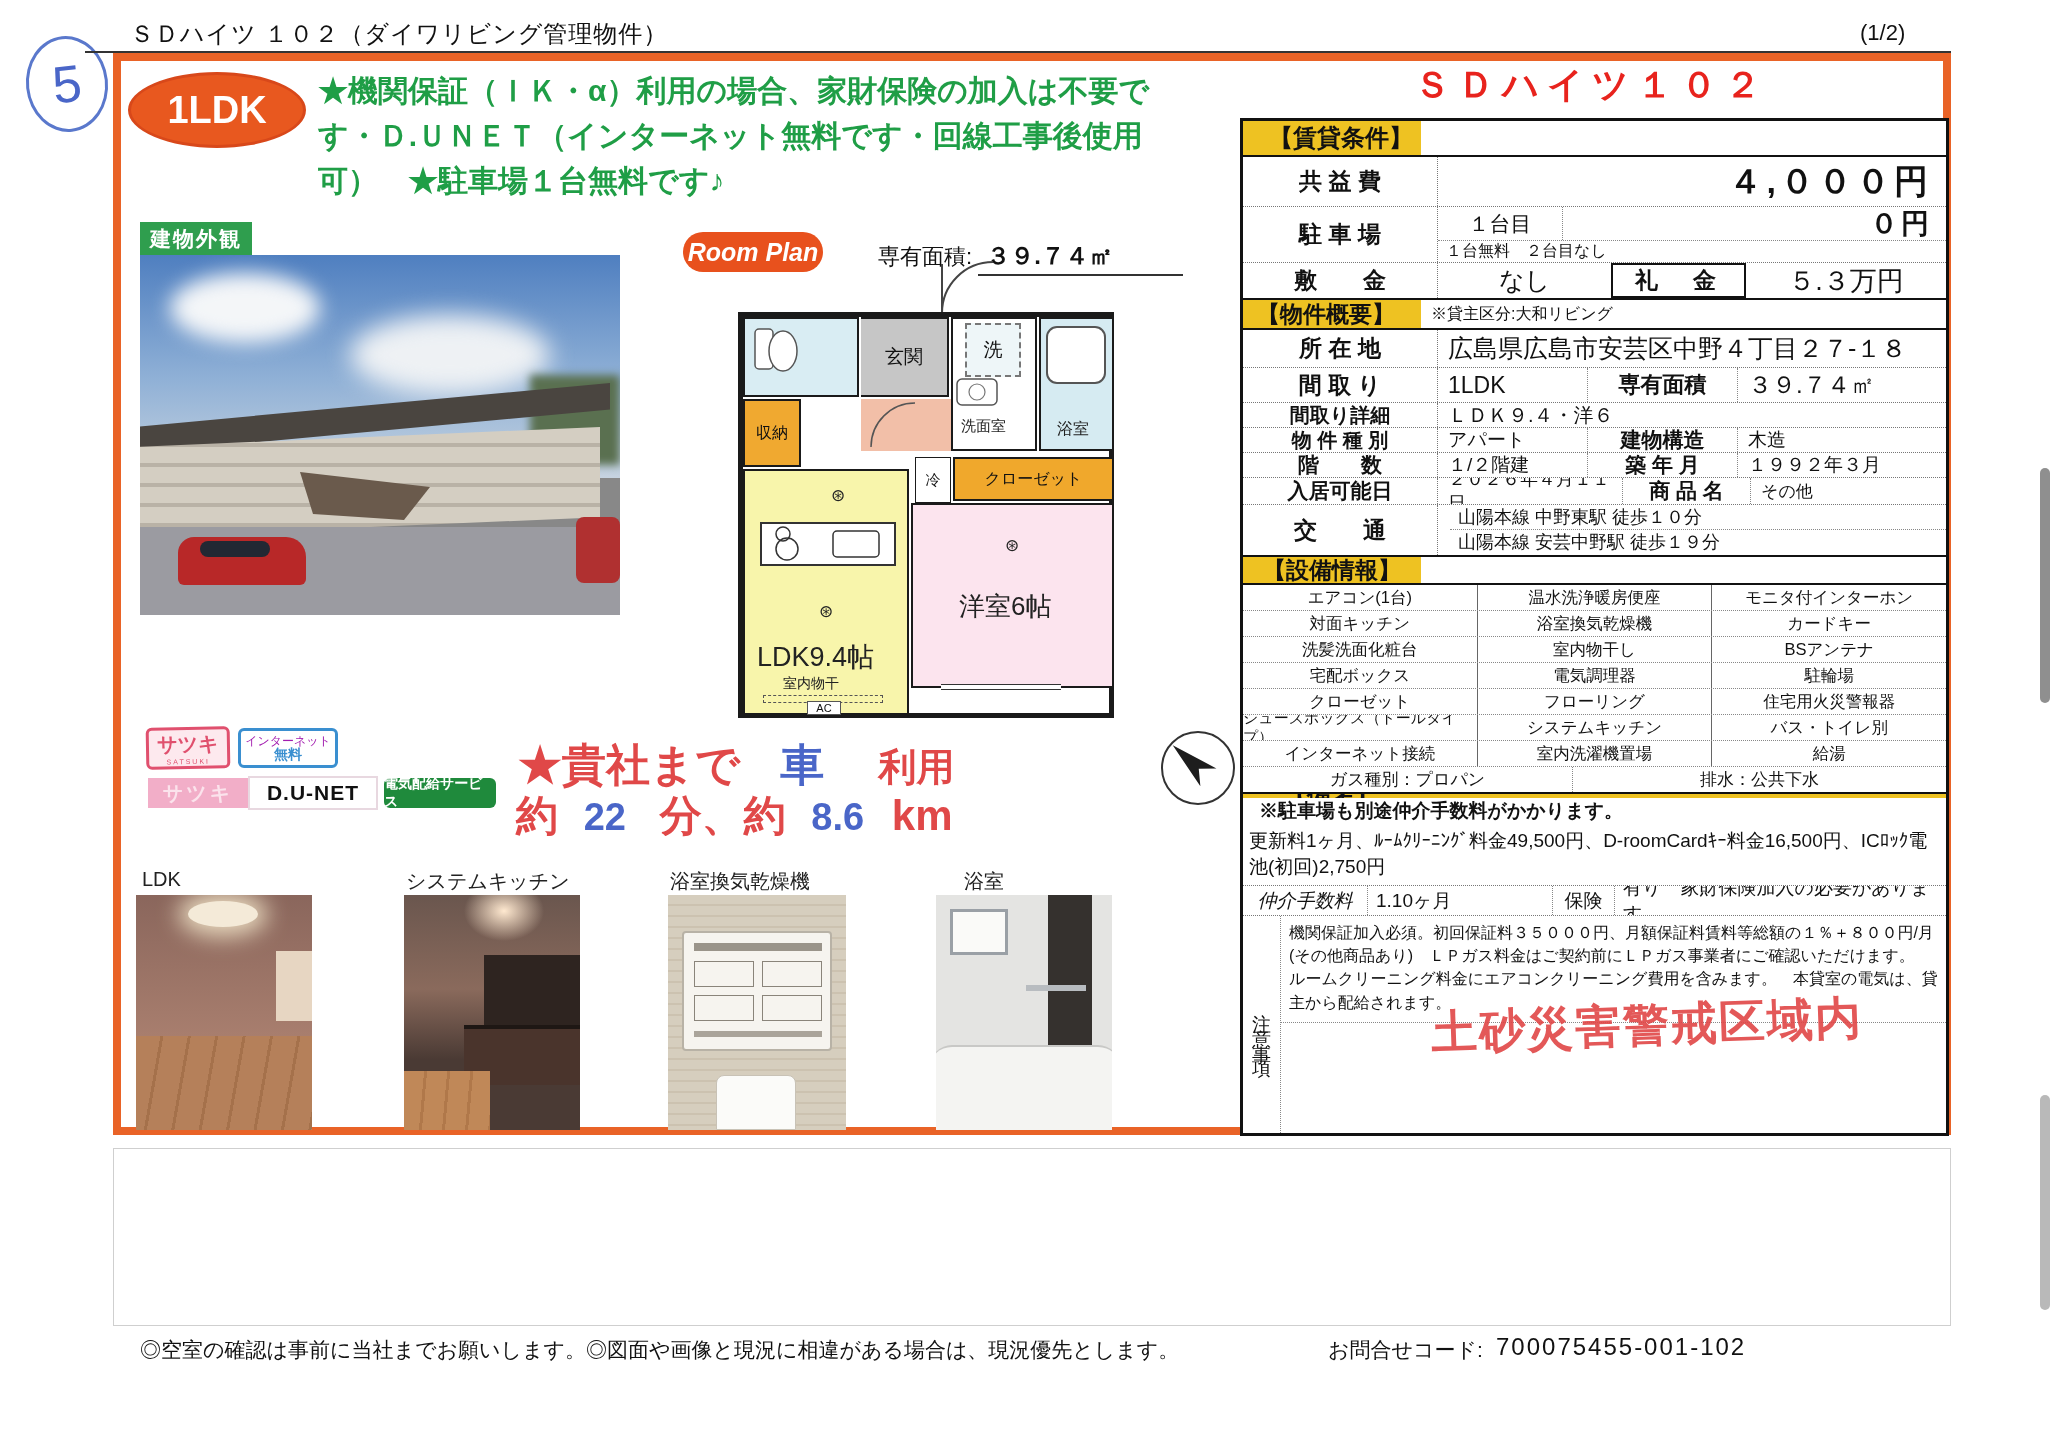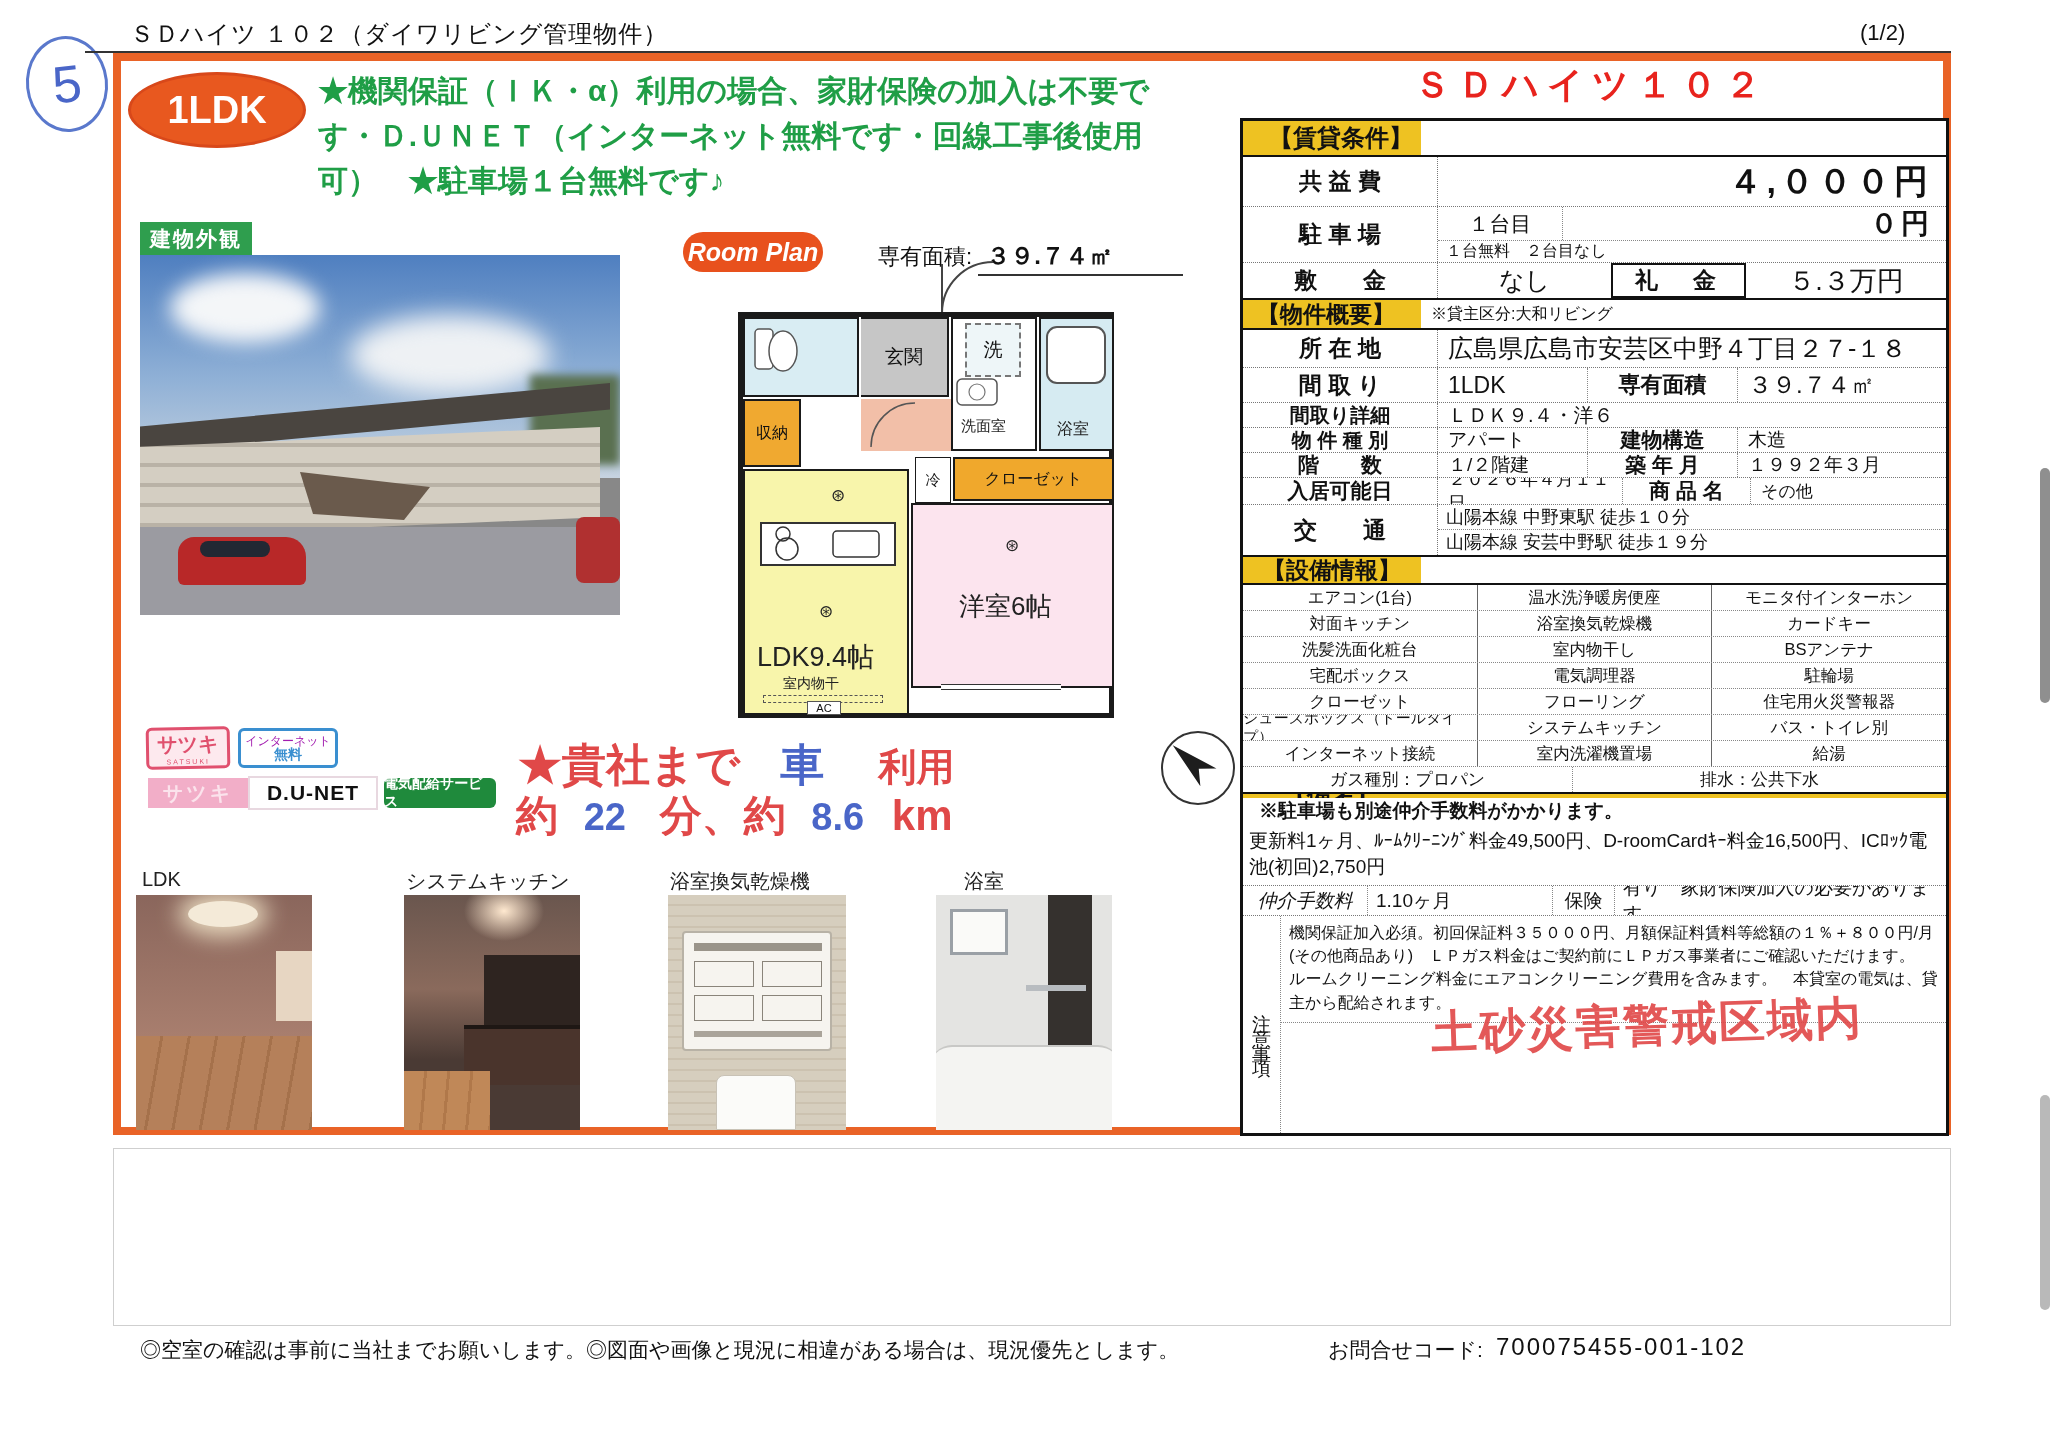--- a/index.html
+++ b/index.html
@@ -304,21 +304,21 @@
       <div class="c val" style="flex:1;font-size:19px;">１９９２年３月</div>
     </div>
 
     <div class="prow" style="height:27px;">
       <div class="c lblc" style="font-size:21px;">入居可能日</div>
       <div class="c val" style="width:185px;font-size:18px;border-right:1px dotted #888;">２０２６年４月１１日</div>
       <div class="c" style="width:128px;justify-content:center;font-weight:bold;font-size:21px;border-right:1px dotted #888;">商 品 名</div>
       <div class="c val" style="flex:1;font-size:17px;">その他</div>
     </div>
 
-    <div class="prow" style="height:50px;border-bottom:none;">
+    <div class="prow" style="height:50px;border-bottom:none;gap:12px;">
       <div class="c lblc">交　　通</div>
       <div style="flex:1;display:flex;flex-direction:column;">
         <div class="c" style="height:25px;padding-left:8px;font-size:18px;border-bottom:1px dotted #888;">山陽本線 中野東駅 徒歩１０分</div>
         <div class="c" style="height:24px;padding-left:8px;font-size:18px;">山陽本線 安芸中野駅 徒歩１９分</div>
       </div>
     </div>
 
     <div class="prow band" style="height:30px;">
       <div class="c bandlbl" style="width:178px;font-size:23px;padding-left:20px;">【設備情報】</div>
       <div class="bandrest"></div>

